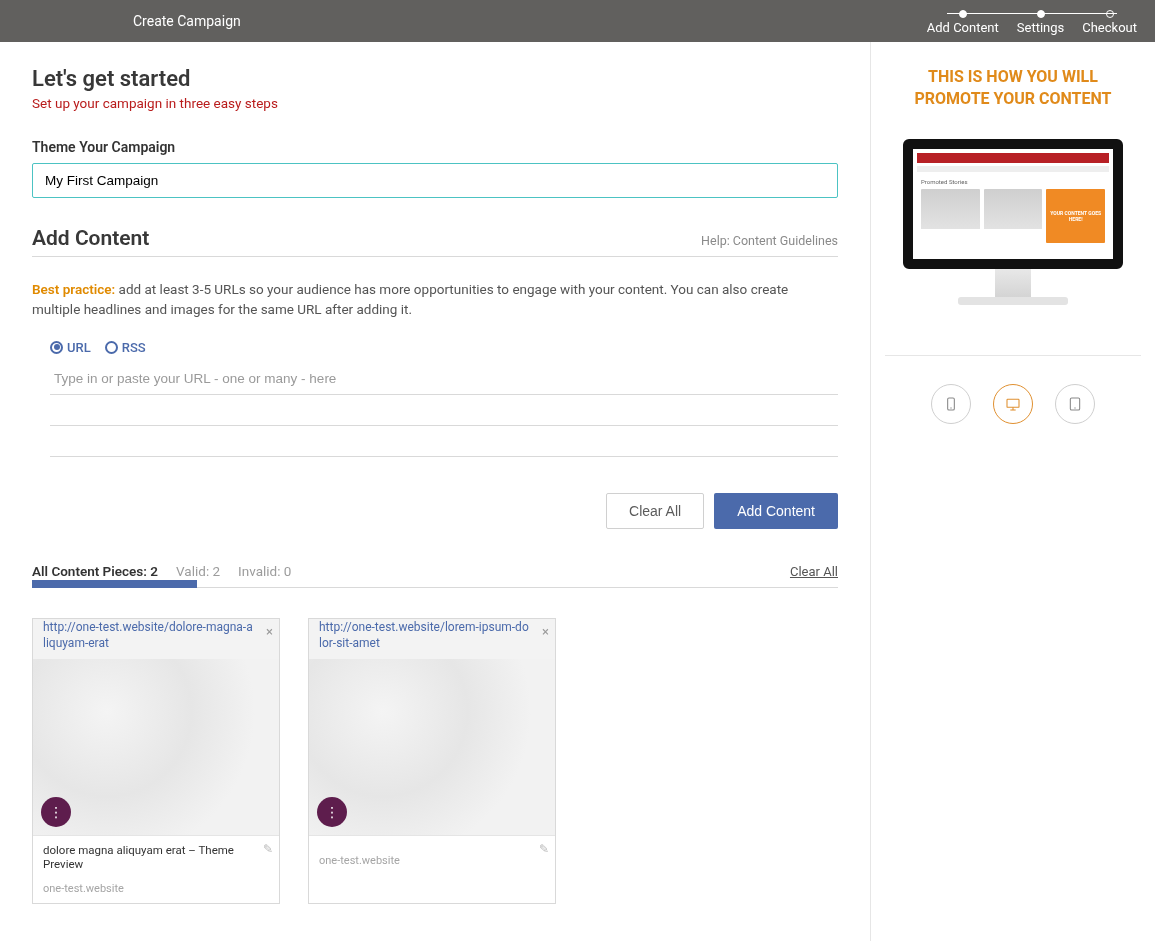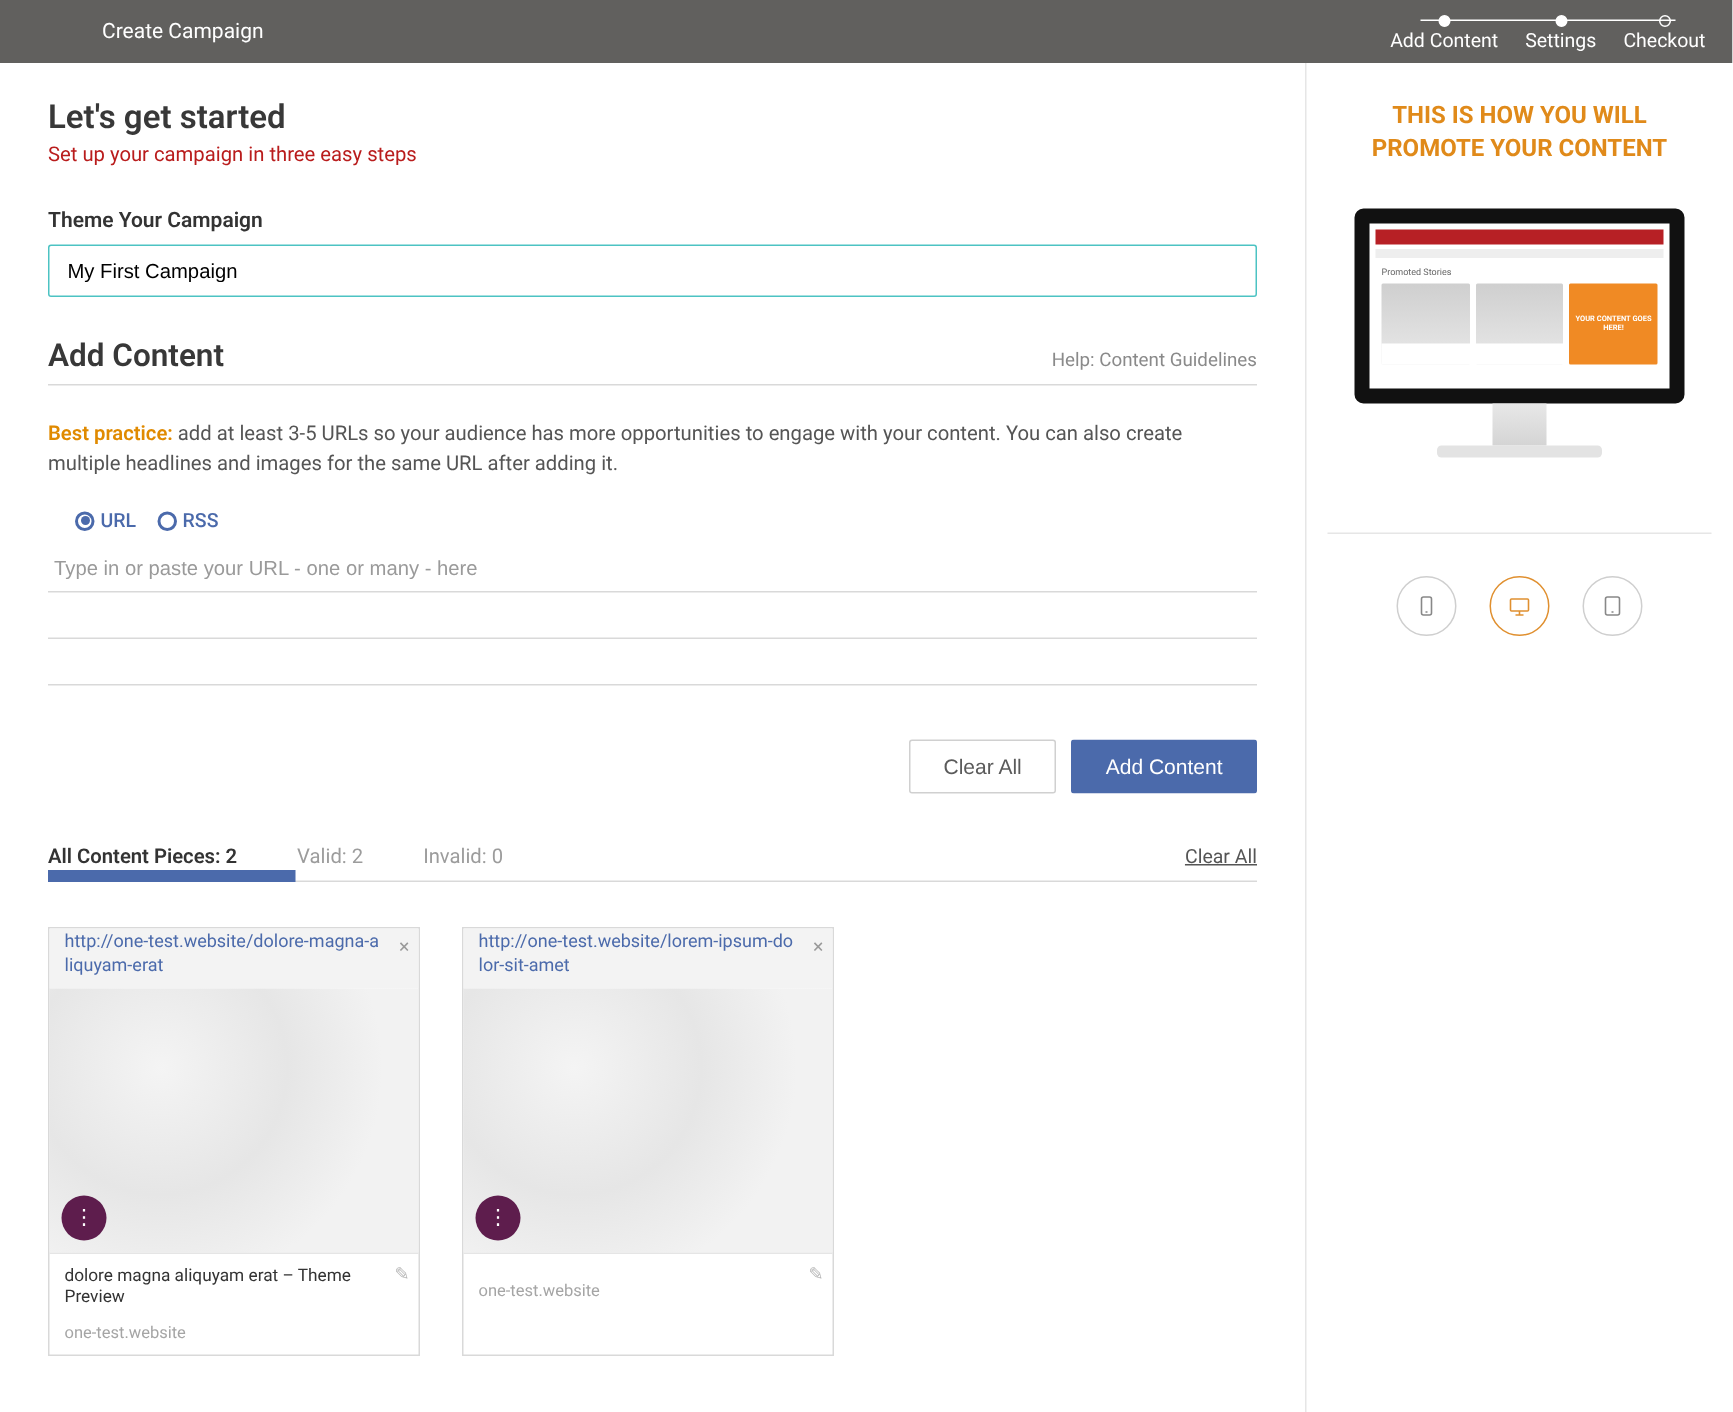--- a/index.html
+++ b/index.html
@@ -1,21 +1,21 @@
 <!DOCTYPE html>
 <html><head>
 <meta charset="utf-8">
 <style>
   * { box-sizing: border-box; margin: 0; padding: 0; }
   body { font-family: -apple-system, "Segoe UI", Roboto, Arial, sans-serif; background: #fff; color: #333; font-size: 13.5px; }
 
   
   .topbar { background: #61605e; color: #fff; height: 42px; display: flex; align-items: center; justify-content: space-between; padding: 0 18px; }
   .topbar-left { flex: 1; display: flex; align-items: center; }
-  .topbar-title { margin-left: 50px; font-size: 14px; font-weight: 400; }
+  .topbar-title { margin-left: 115px; font-size: 14px; font-weight: 400; }
   .steps { display: flex; align-items: flex-end; gap: 18px; position: relative; padding-top: 2px; }
   .step { display: flex; flex-direction: column; align-items: center; gap: 2px; font-size: 13px; color: #fff; cursor: pointer; }
   .step-dot { width: 8px; height: 8px; border-radius: 50%; background: #fff; border: 1px solid #fff; }
   .step-dot.hollow { background: transparent; }
   .step-line { position: absolute; top: 5px; left: 20px; right: 20px; height: 1px; background: #fff; }
 
   
   .page { display: flex; }
   .main { flex: 1; padding: 24px 32px 60px 32px; max-width: 870px; }
   .side { width: 285px; border-left: 1px solid #e6e6e6; padding: 24px 18px; text-align: center; }
@@ -32,33 +32,33 @@
 
   .enter-urls { font-weight: 600; font-size: 15px; margin-bottom: 14px; color: #333; }
   .bp-line { font-size: 13.5px; color: #555; line-height: 1.5; margin-bottom: 20px; }
   .bp-strong { color: #e08a00; font-weight: 600; }
 
   .radios { display: flex; gap: 14px; margin: 0 0 8px 18px; }
   .radio { display: flex; align-items: center; gap: 4px; color: #4b6aab; font-size: 13px; cursor: pointer; font-weight: 500; }
   .radio-circle { width: 13px; height: 13px; border: 2px solid #4b6aab; border-radius: 50%; display: inline-flex; align-items: center; justify-content: center; }
   .radio-circle.on::after { content:""; width:6px; height:6px; background:#4b6aab; border-radius:50%; }
 
-  .url-box { }
+  .url-box { margin-left: 18px; }
   .url-input { width: 100%; border: none; border-bottom: 1px solid #d9d9d9; padding: 8px 4px; font-size: 13.5px; outline: none; color: #333; }
   .url-input::placeholder { color: #9a9a9a; }
   .url-line { height: 1px; background: #d9d9d9; margin-top: 30px; }
   .url-line2 { height: 1px; background: #d9d9d9; margin-top: 30px; }
 
   .btn-row { display: flex; justify-content: flex-end; gap: 10px; margin: 36px 0 34px 0; }
   .btn { padding: 9px 22px; border-radius: 2px; font-size: 14px; cursor: pointer; border: 1px solid transparent; }
   .btn-clear { background: #fff; border-color: #d0d0d0; color: #5b5b5b; }
   .btn-primary { background: #4b6aab; color: #fff; }
 
   
-  .tabs-row { display: flex; align-items: baseline; border-bottom: 1px solid #d9d9d9; gap: 40px; position: relative; }
+  .tabs-row { display: flex; align-items: baseline; border-bottom: 1px solid #d9d9d9; gap: 18px; position: relative; }
   .tab { font-size: 13.5px; color: #9c9c9c; padding-bottom: 8px; cursor: pointer; }
   .tab.active { color: #333; font-weight: 600; }
   .tab.indicator { position: absolute; left: 0; bottom: -1px; width: 165px; height: 3px; background: #4b6aab; }
   .clear-all-link { margin-left: auto; color: #555; text-decoration: underline; font-size: 13px; cursor: pointer; padding-bottom: 8px; }
 
   
   .cards { display: flex; gap: 28px; margin-top: 30px; }
   .card { width: 248px; border: 1px solid #d9d9d9; background: #fff; position: relative; }
   .card-url { background: #f3f3f3; color: #4b6aab; font-size: 12px; padding: 0 26px 8px 10px; line-height: 1.35; word-break: break-all; position: relative; }
   .card-close { position: absolute; top: 4px; right: 6px; font-size: 13px; color: #9a9a9a; cursor: pointer; }

